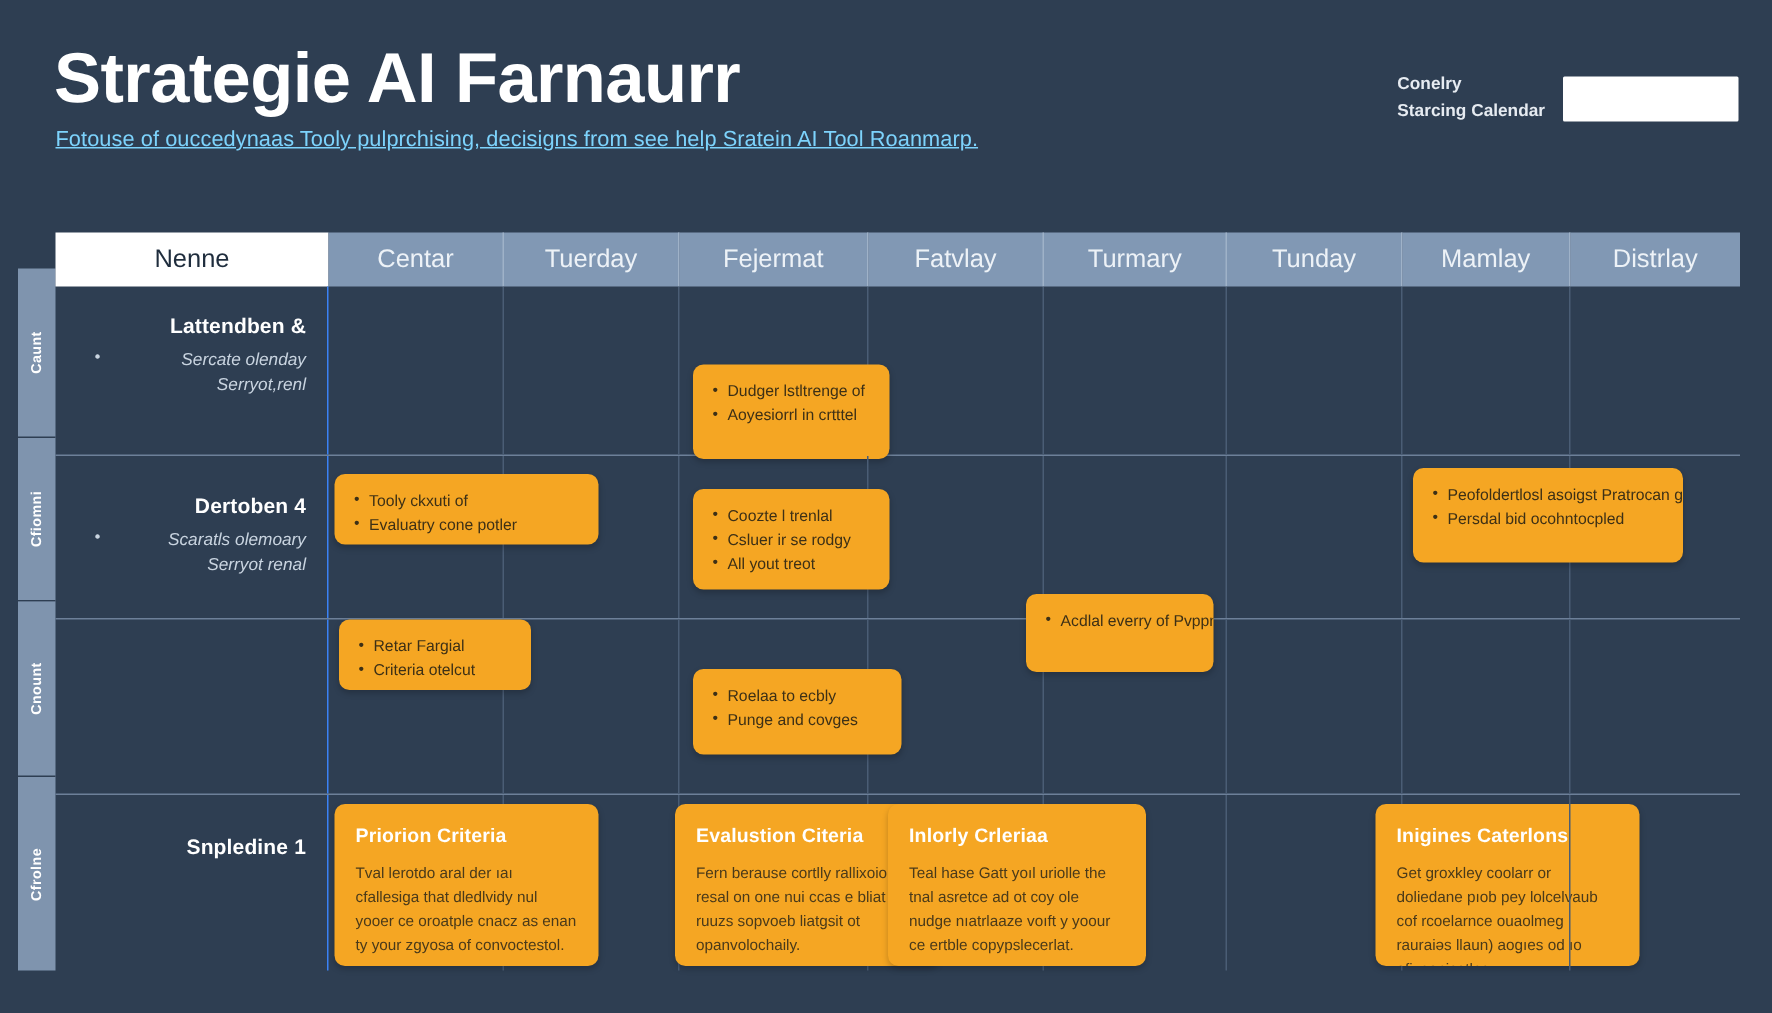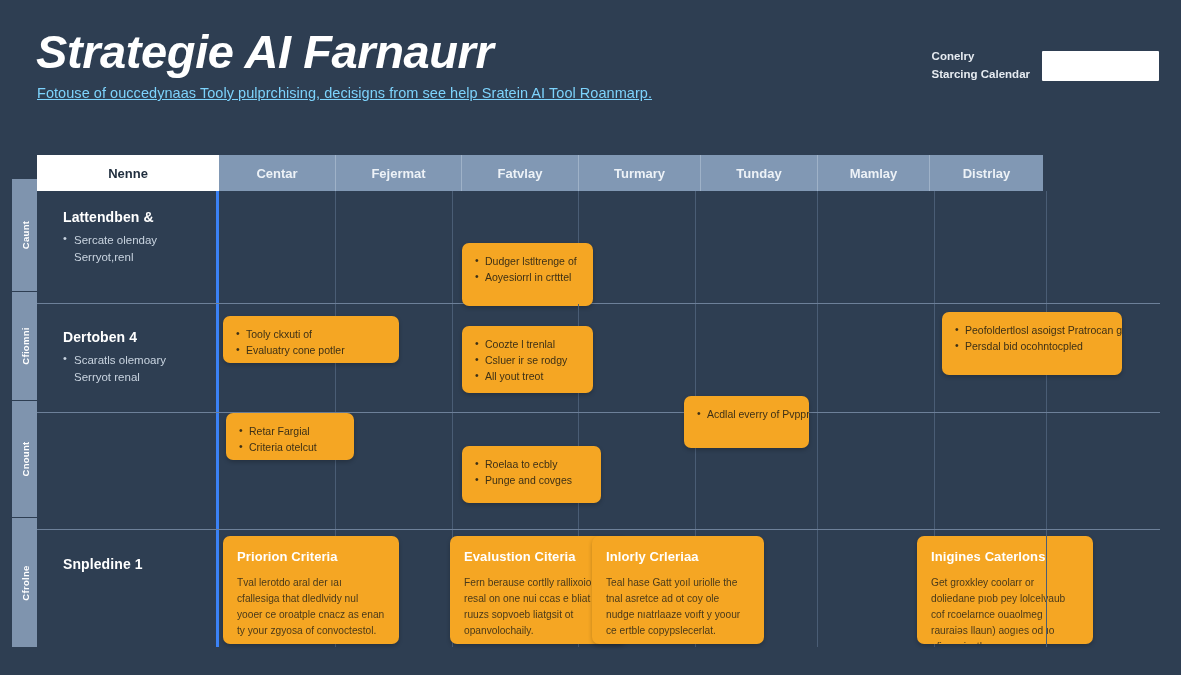--- a/index.html
+++ b/index.html
@@ -28,21 +28,20 @@
   #page-title {
     position: absolute;
     left: 36px;
     top: 27px;
     font-size: 47px;
     font-weight: bold;
     letter-spacing: -0.4px;
     color: #ffffff;
     line-height: 1.08;
     white-space: nowrap;
-    font-style: italic;
   }
 
   #page-subtitle {
     position: absolute;
     left: 37px;
     top: 85px;
     font-size: 14.5px;
     font-weight: 400;
     color: #7dd3fc;
     letter-spacing: 0.05px;
@@ -132,22 +131,22 @@
     display: flex;
     height: 36px;
     width: 100%;
   }
 
   .hcell {
     height: 36px;
     display: flex;
     align-items: center;
     justify-content: center;
-    font-size: 13px;
-    font-weight: bold;
+    font-size: 17px;
+    font-weight: normal;
     color: #edf2f7;
     background: #8198b4;
     border-right: 1px solid #9fb2c8;
   }
   .hcell:last-child { border-right: none; }
 
   .hcell.first {
     background: #ffffff;
     color: #1f2d3d;
     border-right: none;
@@ -167,21 +166,21 @@
     position: relative;
   }
   .grow:last-child { border-bottom: none; }
 
   .gcell {
     position: relative;
     border-right: 1px solid #4a5d75;
     padding: 0;
   }
   .gcell:last-child { border-right: none; }
-  .gcell.first { border-right: 3px solid #3b82f6; }
+  .gcell.first { border-right: 1px solid #3b82f6; text-align: right; }
 
   
   .rowlabel {
     padding: 18px 14px 0 26px;
   }
   .rowlabel .rl-title {
     font-size: 14px;
     font-weight: bold;
     color: #ffffff;
     margin-bottom: 7px;
@@ -189,20 +188,21 @@
   }
   .rowlabel ul {
     list-style: none;
   }
   .rowlabel li {
     font-size: 11.5px;
     color: #c9d4e0;
     line-height: 1.45;
     position: relative;
     padding-left: 11px;
+    font-style: italic;
   }
   .rowlabel li::before {
     content: "\2022";
     position: absolute;
     left: 0;
     top: -1px;
     color: #c9d4e0;
     font-size: 11px;
   }
 
@@ -284,20 +284,21 @@
     <div class="rail-cell" style="height:129px">
       <span class="rail-label">Cfrolne</span>
     </div>
   </div>
 
   <div id="grid">
 
     <div id="grid-header">
       <div class="hcell first" style="width:182px">Nenne</div>
       <div class="hcell" style="width:117px">Centar</div>
+      <div class="hcell" style="width:117px">Tuerday</div>
       <div class="hcell" style="width:126px">Fejermat</div>
       <div class="hcell" style="width:117px">Fatvlay</div>
       <div class="hcell" style="width:122px">Turmary</div>
       <div class="hcell" style="width:117px">Tunday</div>
       <div class="hcell" style="width:112px">Mamlay</div>
       <div class="hcell" style="width:113px">Distrlay</div>
     </div>
 
     <div id="grid-body">
 

